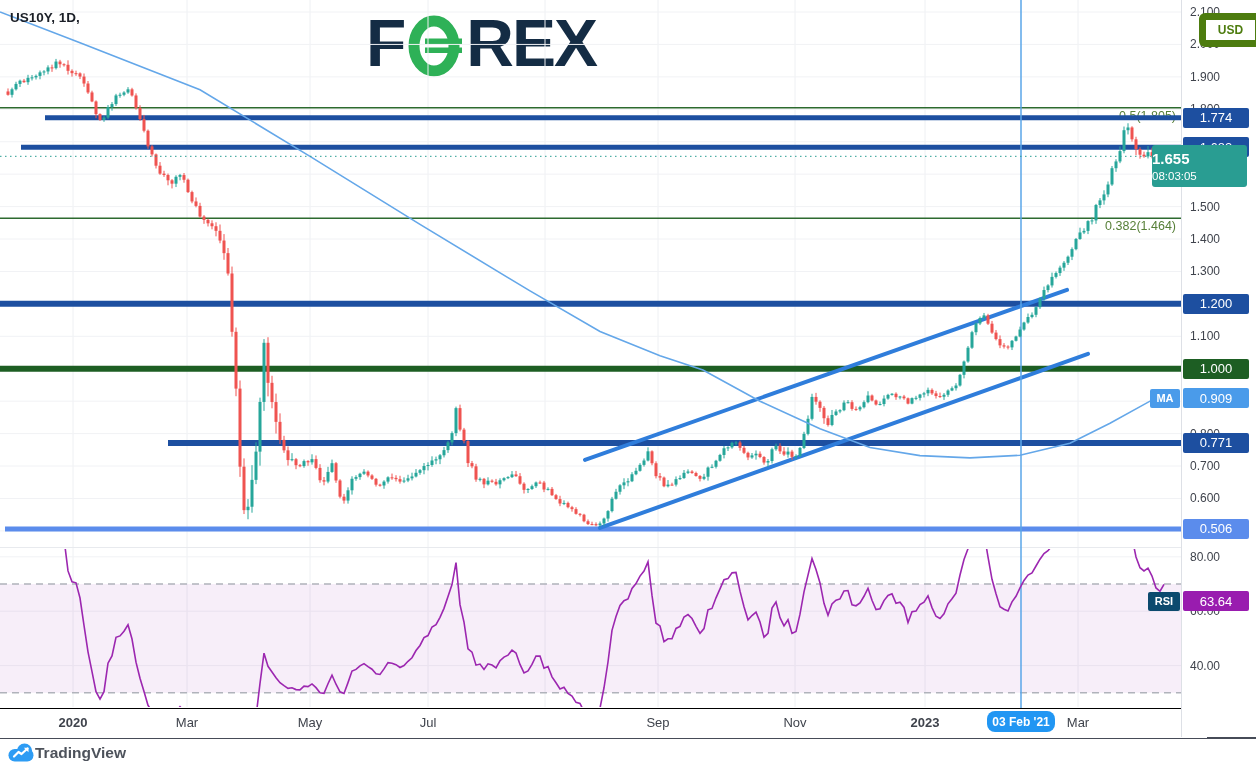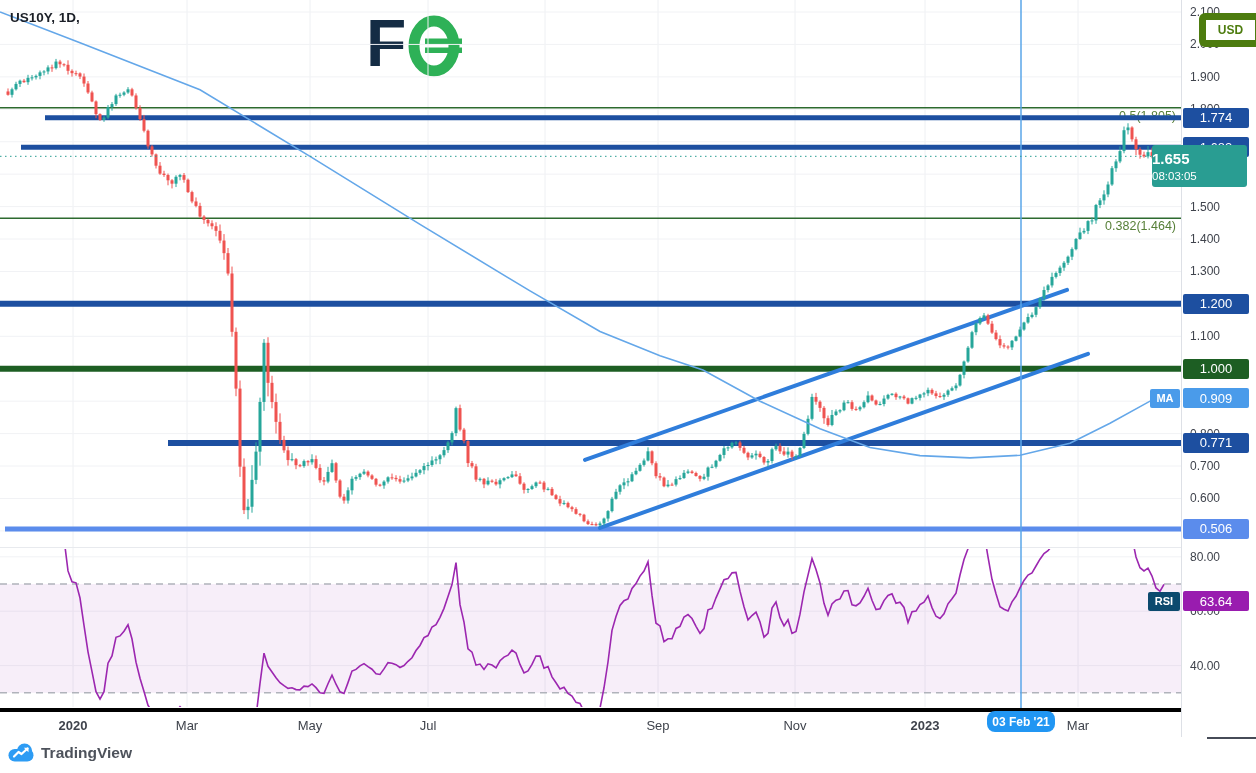--- a/index.html
+++ b/index.html
@@ -20,41 +20,42 @@
   #current-badge{position:absolute;left:1152px;width:95px;height:42px;border-radius:3px;color:#fff;
                  z-index:12;display:flex;flex-direction:column;align-items:flex-start;justify-content:center;}
   #current-badge .cp{font-size:15px;font-weight:700;line-height:20px;}
   #current-badge .cd{font-size:11.5px;line-height:15px;}
   .chip{position:absolute;height:19px;border-radius:2px;color:#fff;font-size:11px;font-weight:700;
         display:flex;align-items:center;justify-content:center;z-index:11;}
   #usd-chip{position:absolute;left:1199px;top:13px;width:49px;height:20px;border:7px solid #4d7c0f;
             border-radius:6px;color:#4d7c0f;font-size:12px;font-weight:600;display:flex;
             align-items:center;justify-content:center;z-index:12;background:#fff;}
   #time-axis{position:absolute;left:0;top:708px;width:1207px;height:29px;background:#fff;
-             border-top:4px solid #000000;z-index:9;}
+             border-top:1px solid #000000;z-index:9;}
   .ttick{position:absolute;top:6px;font-size:13px;color:#3f434c;transform:translateX(-50%);}
   .ttick.bold{font-weight:700;}
   #time-badge{position:absolute;top:711px;width:68px;height:21px;border-radius:8px;color:#fff;
               font-size:12px;font-weight:600;display:flex;align-items:center;justify-content:center;z-index:12;}
   #bottom-line{position:absolute;left:0;top:737px;width:1256px;height:2px;background:#464b57;z-index:8;}
-  #tv-logo{position:absolute;left:8px;top:743px;display:flex;align-items:center;gap:6px;z-index:5;}
+  #tv-logo{position:absolute;left:8px;top:743px;display:flex;align-items:center;z-index:5;}
   #tv-logo span{font-size:15.5px;font-weight:600;color:#4d525b;}
 </style>
 </head>
 <body>
 
 <div class="stage">
 
   <div id="forex-logo">
     <span class="big">F</span>
     <svg class="oicon" width="56" height="64" viewBox="0 0 56 64">
       <ellipse cx="26" cy="33" rx="20" ry="25" fill="none" stroke="#2eb157" stroke-width="11"></ellipse>
       <rect x="17" y="25.5" width="37" height="5.5" fill="#2eb157"></rect>
       <rect x="17" y="34.5" width="37" height="5.5" fill="#2eb157"></rect>
     </svg>
+    <span class="big">REX</span>
   </div>
 
   <svg id="plot" width="1181" height="737">
       <defs>
         <clipPath id="cpPrice">
           <rect x="0" y="0" width="1181" height="546"></rect>
         </clipPath>
         <clipPath id="cpRsi">
           <rect x="0" y="549" width="1181" height="158"></rect>
         </clipPath>

